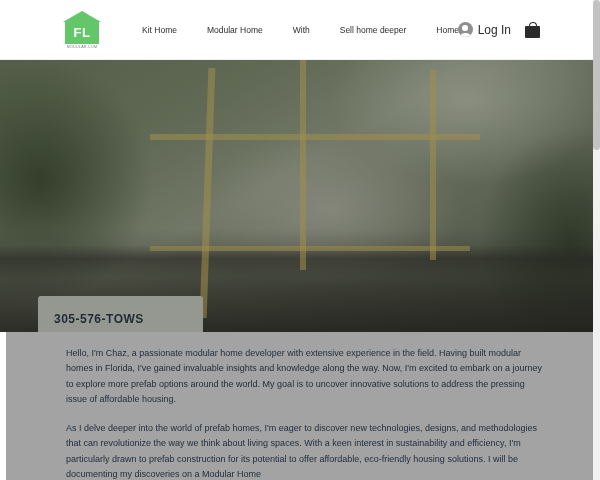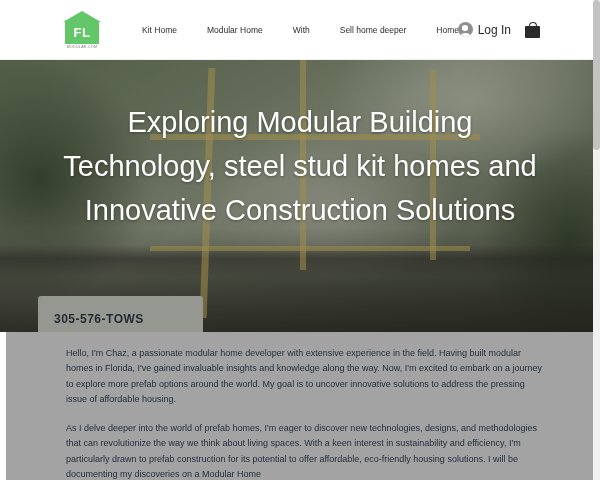--- a/index.html
+++ b/index.html
@@ -266,21 +266,20 @@
     <div class="hero-photo"></div>
     <div class="hero-beam v1"></div>
     <div class="hero-beam v2"></div>
     <div class="hero-beam v3"></div>
     <div class="hero-beam h1"></div>
     <div class="hero-beam h2"></div>
     <div class="hero-truck"></div>
     <div class="hero-truck-text">305-576-TOWS</div>
 
     <div class="hero-overlay"></div>
-    <h1 class="hero-title">Exploring Modular Building Technology, steel stud kit homes and Innovative Construction Solutions</h1>
   </div>
 
   <div class="content">
     <p class="para">Hello, I'm Chaz, a passionate modular home developer with extensive experience in the field. Having built modular homes in Florida, I've gained invaluable insights and knowledge along the way. Now, I'm excited to embark on a journey to explore more prefab options around the world. My goal is to uncover innovative solutions to address the pressing issue of affordable housing.</p>
     <p class="para">As I delve deeper into the world of prefab homes, I'm eager to discover new technologies, designs, and methodologies that can revolutionize the way we think about living spaces. With a keen interest in sustainability and efficiency, I'm particularly drawn to prefab construction for its potential to offer affordable, eco-friendly housing solutions. I will be documenting my discoveries on a Modular Home</p>
   </div>
 
   <div class="scrollbar-track">
     <div class="scrollbar-thumb"></div>
   </div>

